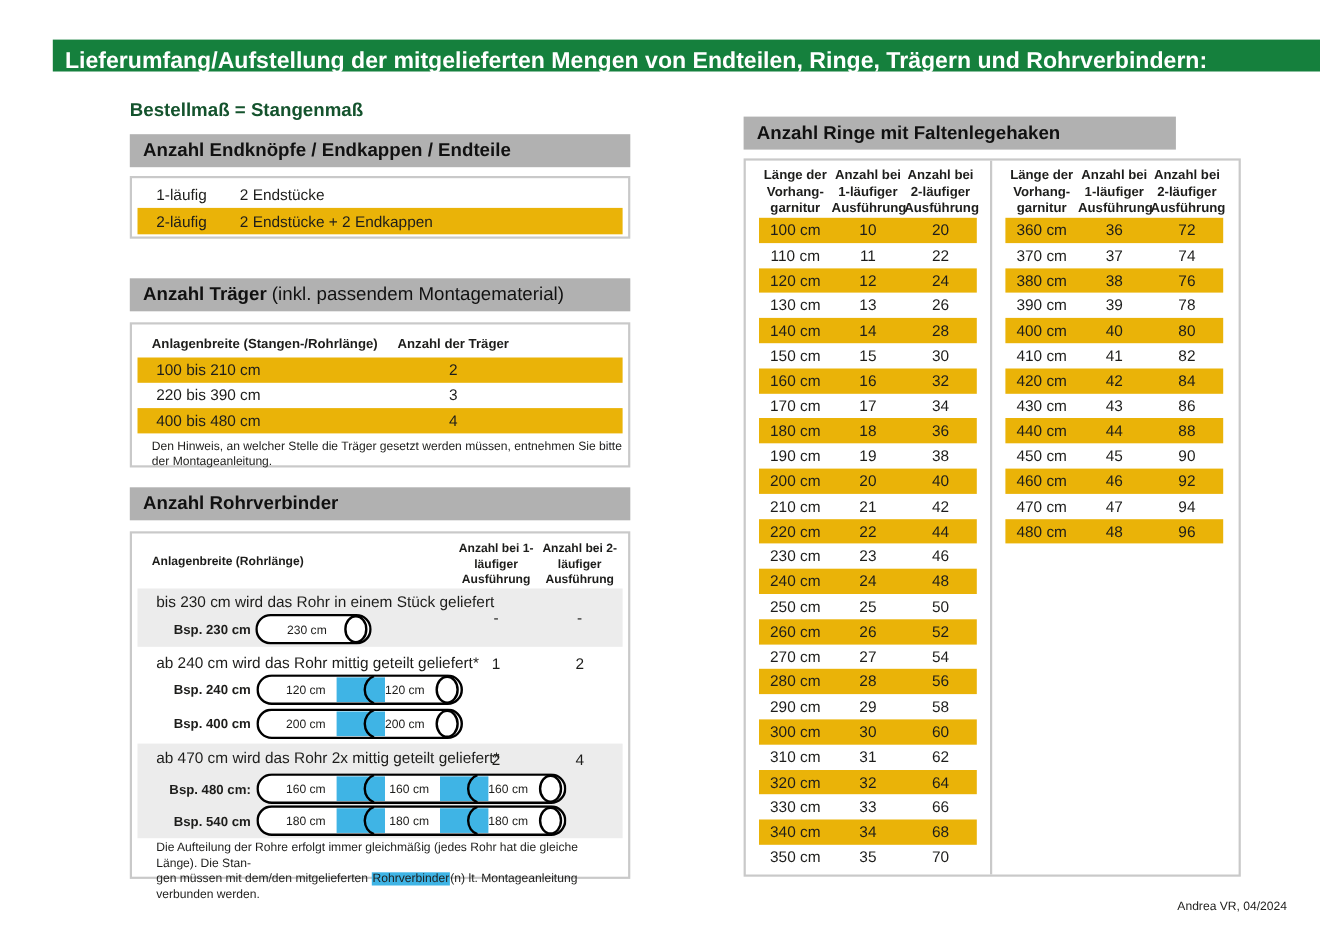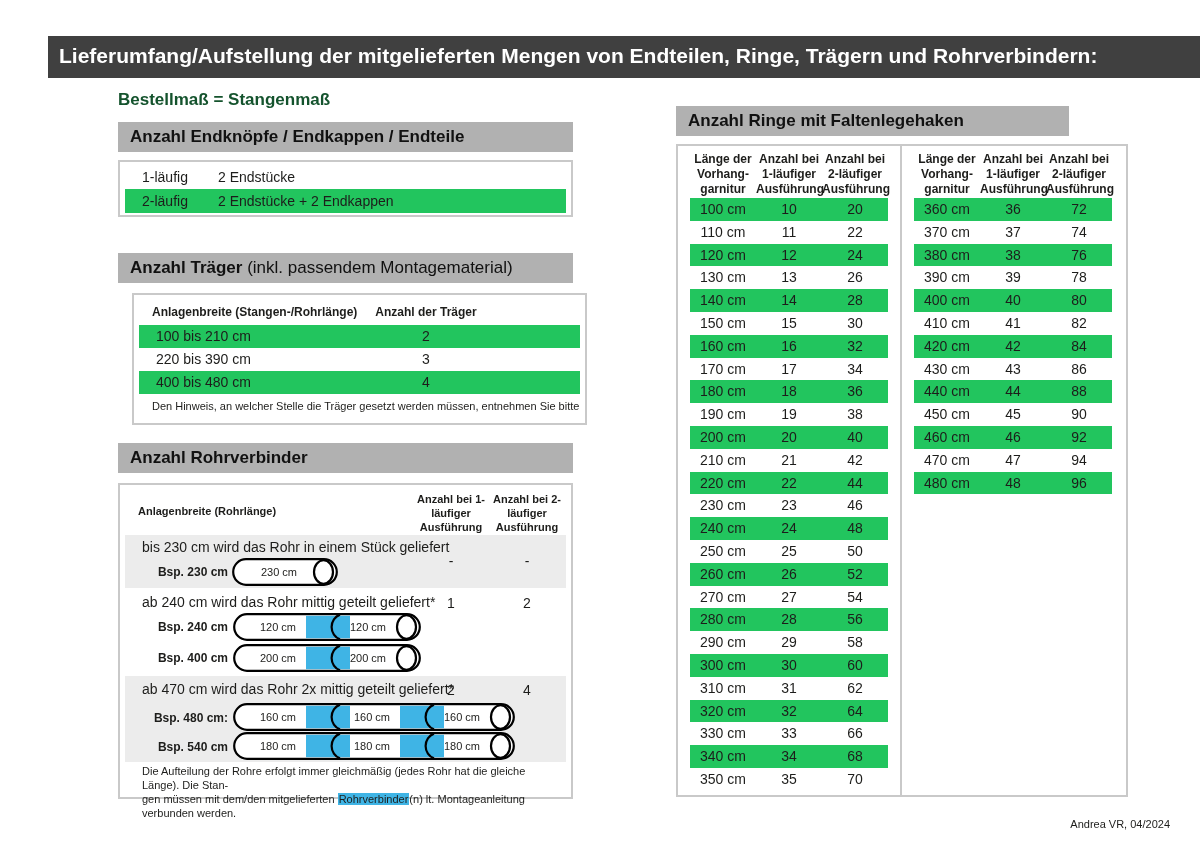--- a/index.html
+++ b/index.html
@@ -5,22 +5,22 @@
   * { margin:0; padding:0; box-sizing:border-box; }
   html,body { background:#fff; }
   body {
     width:1200px; height:849px; position:relative; overflow:hidden;
     font-family:"Liberation Sans", sans-serif; color:#1d1d1b;
   }
   .abs { position:absolute; }
 
   
   .titlebar {
-    left:48px; top:36px; width:1152px; height:42px;
-    background:#404040; color:#fff;
+    left:48px; top:36px; width:1152px; height:29px;
+    background:#15803d; color:#fff;
     font-size:21px; font-weight:bold; line-height:40px; padding-left:11px;
     white-space:nowrap;
   }
 
   
   .subtitle { left:118px; top:90px; font-size:17px; font-weight:bold; color:#14532d; }
 
   
   .secbar {
     left:118px; width:455px; height:30px; background:#b1b1b1;
@@ -31,21 +31,21 @@
   .secbar-right { left:676px; width:393px; }
 
   
   .box { left:118px; width:455px; background:#fff; border:2px solid #c9c9c9; }
   .box-right { left:676px; width:452px; }
 
   
   .erow { position:relative; height:24px; line-height:24px; font-size:14px; margin:0 5px; }
   .erow .elabel { position:absolute; left:17px; }
   .erow .evalue { position:absolute; left:93px; }
-  .shade { background:#22c55e; }
+  .shade { background:#eab308; }
 
   
   .t-head { position:relative; height:22px; margin-top:8px; font-size:12px; font-weight:bold; }
   .t-head .c1 { position:absolute; left:18px; top:2px; }
   .t-head .c2 { position:absolute; left:212px; width:160px; text-align:center; top:2px; }
   .trow { position:relative; height:23px; line-height:23px; font-size:14px; margin:0 5px; }
   .trow .range { position:absolute; left:17px; }
   .trow .cnt   { position:absolute; left:207px; width:160px; text-align:center; }
   .t-note { margin:6px 0 0 18px; font-size:11px; line-height:13.5px; }
 
@@ -95,39 +95,40 @@
   </div>
   <div class="erow shade">
     <span class="elabel">2-läufig</span>
     <span class="evalue">2 Endstücke + 2 Endkappen</span>
   </div>
 </div>
 
 <div class="abs secbar" style="top:253px;">
   <span class="b">Anzahl Träger</span><span> (inkl. passendem Montagematerial)</span>
 </div>
-<div class="abs box" style="top:293px; height:132px;margin-left:14px;">
+<div class="abs box" style="top:293px; height:132px;">
   <div class="t-head">
     <span class="c1">Anlagenbreite (Stangen-/Rohrlänge)</span>
     <span class="c2">Anzahl der Träger</span>
   </div>
   <div class="trow shade">
     <span class="range">100 bis 210 cm</span>
     <span class="cnt">2</span>
   </div>
   <div class="trow">
     <span class="range">220 bis 390 cm</span>
     <span class="cnt">3</span>
   </div>
   <div class="trow shade">
     <span class="range">400 bis 480 cm</span>
     <span class="cnt">4</span>
   </div>
   <div class="t-note">
     <div>Den Hinweis, an welcher Stelle die Träger gesetzt werden müssen, entnehmen Sie bitte</div>
+    <div>der Montageanleitung.</div>
   </div>
 </div>
 
 <div class="abs secbar" style="top:443px;">
   <span class="b">Anzahl Rohrverbinder</span>
 </div>
 <div class="abs box" style="top:483px; height:316px;">
   <div class="rv-inner">
     <span class="rv-c1">Anlagenbreite (Rohrlänge)</span>
     <span class="rv-colh" style="left:286px;">Anzahl bei

